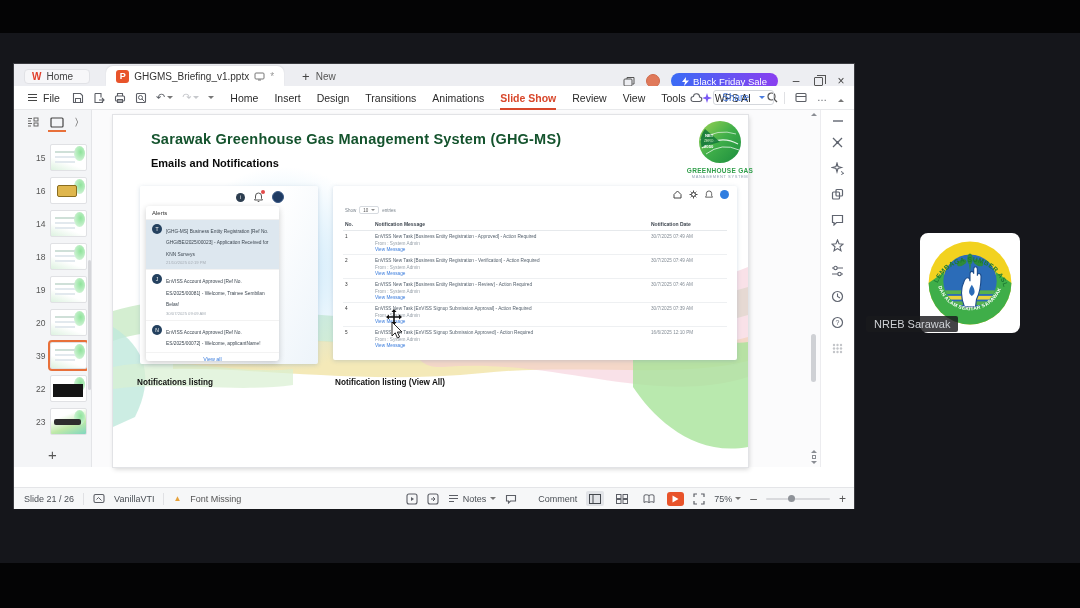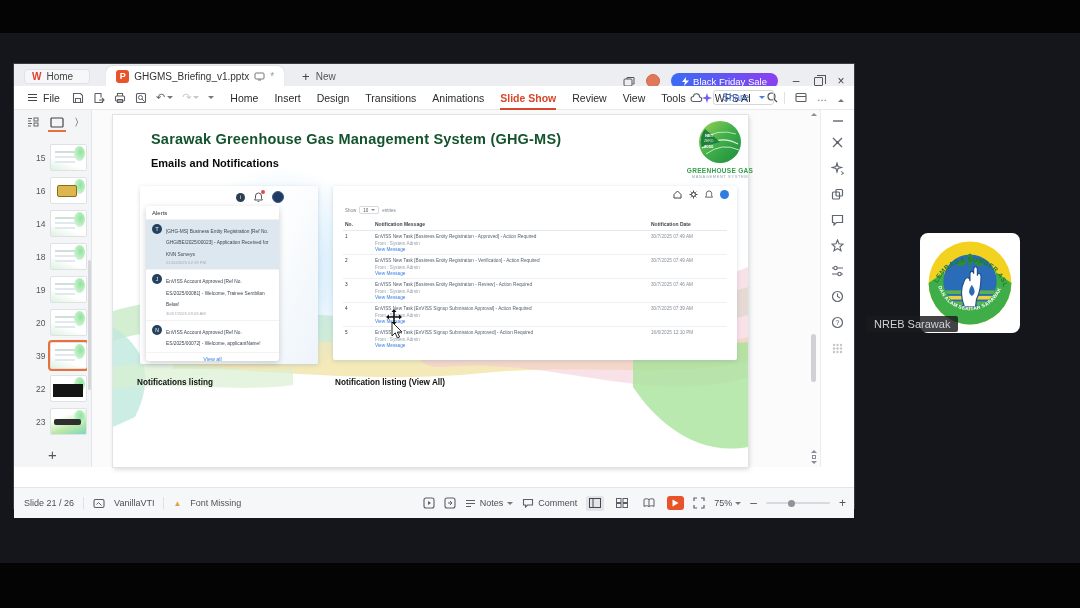--- a/index.html
+++ b/index.html
@@ -121,21 +121,21 @@
   .tri.up{border-bottom-color:#8a8d93;border-top-width:0}
   .tri.down{border-top-color:#8a8d93;border-bottom-width:0}
   .sqdot{width:4px;height:4px;border:1px solid #8a8d93}
 
   
   .rt{position:absolute;right:0;top:0;width:34px;height:100%;background:#fff;border-left:1px solid #ececef;display:flex;flex-direction:column;align-items:center;gap:13px;padding-top:9px}
   .rt svg{flex:none}
 
   
   .notes{position:absolute;top:403px;left:78px;right:34px;height:20px;background:#fafbfc;border-top:1px solid #e8e9eb;font-size:9px;color:#9aa0a8;display:flex;align-items:center;padding-left:13px}
-  .sb{position:absolute;top:423px;left:0;right:0;height:31px;background:#f6f7f8;border-top:1px solid #e4e5e8;display:flex;align-items:center;font-size:9px;color:#4a4f55}
+  .sb{position:absolute;top:423px;left:0;right:0;height:22px;background:#f6f7f8;border-top:1px solid #e4e5e8;display:flex;align-items:center;font-size:9px;color:#4a4f55}
   .sb-l{display:flex;align-items:center;gap:9px;margin-left:10px}
   .warn{color:#e6a23c;font-size:8px}
   .fontmiss{color:#555}
   .sb-r{margin-left:auto;margin-right:8px;display:flex;align-items:center;gap:9px}
   .viewic{display:flex;align-items:center;justify-content:center;width:18px;height:15px;border-radius:2px}
   .viewic.on{background:#e2e4e8}
   .playbtn{width:17px;height:14px;background:#e8532a;border-radius:3px;display:flex;align-items:center;justify-content:center}
   .ztrack{width:64px;height:2px;background:#d9dadd;position:relative;border-radius:1px}
   .zknob{position:absolute;left:22px;top:-2.5px;width:7px;height:7px;border-radius:50%;background:#8f9399}
   .zplus,.zminus{font-size:12px;color:#555}
@@ -586,21 +586,21 @@
             <rect x="1" y="1" width="10" height="10" rx="2" fill="none" stroke="#5c5f66" stroke-width="1.1"></rect>
             <path d="M4,6 h4 m-2,-2 l2,2 -2,2" fill="none" stroke="#5c5f66" stroke-width="1"></path>
           </svg>
         <span style="display:flex;align-items:center;gap:4px">
           <svg width="11" height="9" viewBox="0 0 11 9">
               <path d="M1,1.5 h9 M1,4.5 h9 M1,7.5 h5" stroke="#5c5f66" stroke-width="1.1"></path>
             </svg>
           <span>Notes</span>
           <span class="caret"></span>
         </span>
-        <span style="display:flex;align-items:center;gap:4px">
+        <span style="display:flex;align-items:center;gap:21px">
           <svg width="12" height="10" viewBox="0 0 12 10">
               <path d="M1.5,1.5 h9 v5.5 h-5 l-2,2 v-2 h-2 z" fill="none" stroke="#5c5f66" stroke-width="1.1"></path>
             </svg>
           <span>Comment</span>
         </span>
         <span class="viewic on">
             <svg width="12" height="10" viewBox="0 0 12 10">
               <rect x="0.5" y="0.5" width="11" height="9" fill="none" stroke="#44484e" stroke-width="1"></rect>
               <path d="M4,0.5 V9.5" stroke="#44484e" stroke-width="1"></path>
             </svg>

